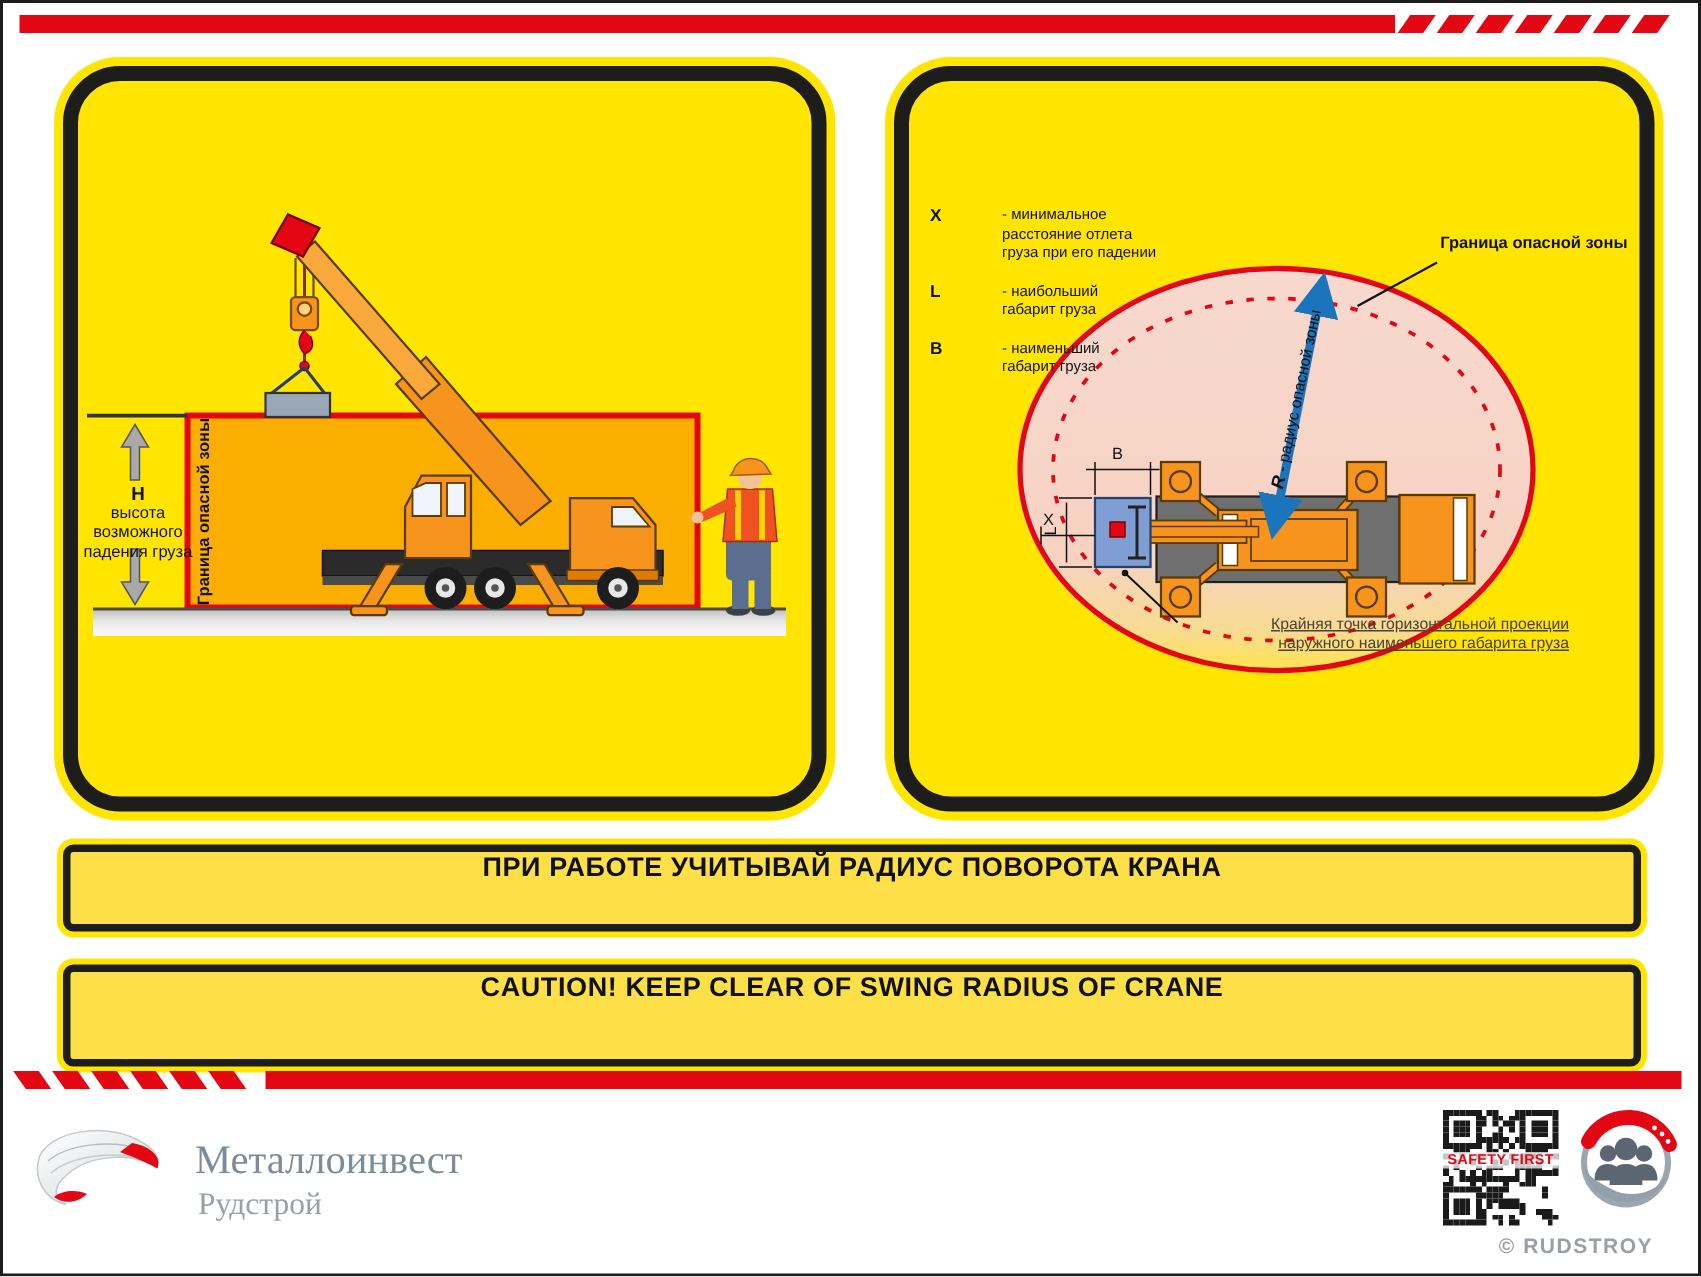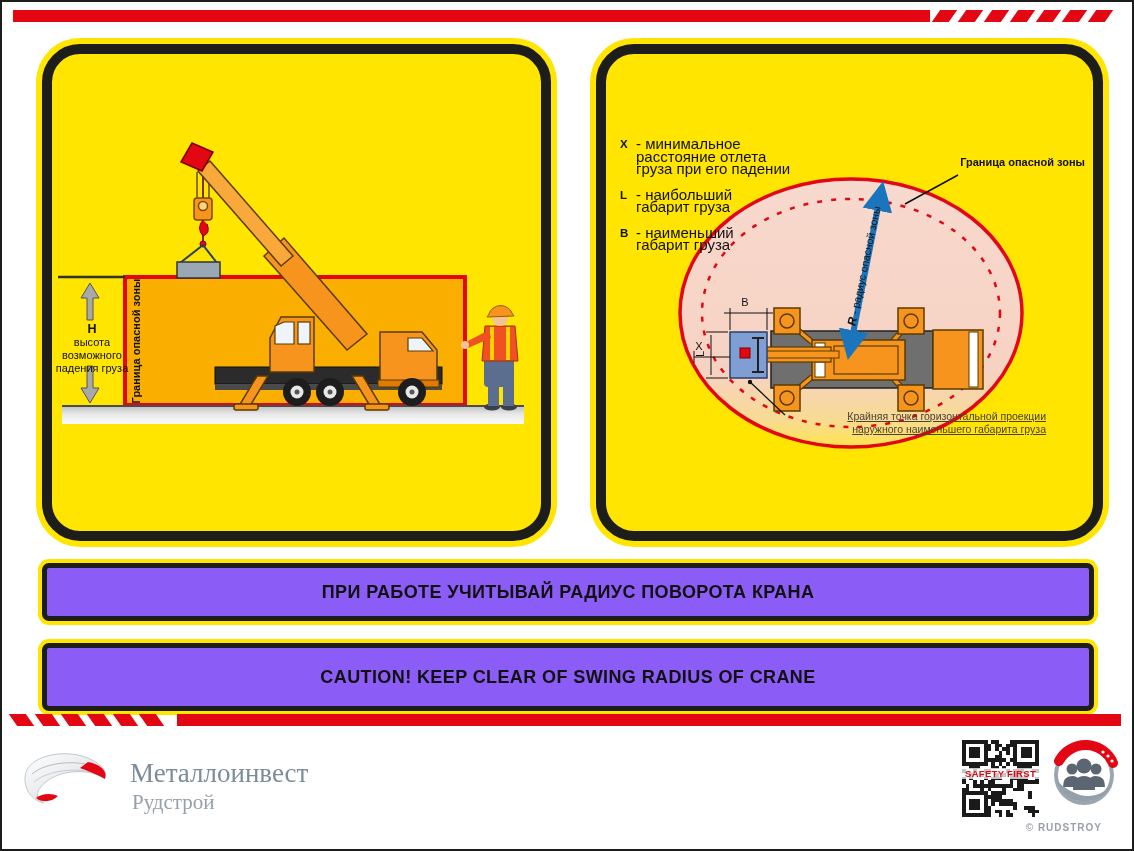--- a/index.html
+++ b/index.html
@@ -27,47 +27,47 @@
   .h-dim .key{font-size:12.5px;font-weight:bold;}
   .h-dim .cap{font-size:11px;line-height:13px;}
 
   .zone-vert{position:absolute;left:84px;top:287px;transform:translate(-50%,-50%) rotate(-90deg);
              white-space:nowrap;font-size:11px;font-weight:bold;color:#111;}
 
   
   .legend{position:absolute;left:14px;top:84px;color:#111;}
   .legend-item{display:grid;grid-template-columns:16px auto;margin-bottom:13px;}
   .legend-item .key{font-weight:bold;font-size:11.5px;}
-  .legend-item .lines{font-size:15px;line-height:12.5px;}
+  .legend-item .lines{font-size:10px;line-height:12.5px;margin-left:32px;}
   .boundary-label{position:absolute;right:8px;top:102px;font-size:11px;font-weight:bold;color:#111;}
   .radius-label{position:absolute;left:258px;top:212px;transform:translate(-50%,-50%) rotate(-78deg);
                 white-space:nowrap;font-size:10.5px;color:#111;}
   .radius-label b{font-style:italic;font-size:12px;}
   .extreme-caption{position:absolute;left:90px;width:350px;top:356px;text-align:right;
                    font-size:10.5px;line-height:13px;color:#4a4038;text-decoration:underline;}
 
   
-  .banner{position:absolute;left:42px;width:1052px;box-sizing:border-box;background:#8b5cf6;
+  .banner{position:absolute;left:42px;width:1052px;box-sizing:border-box;background:#fde047;
           border:5px solid #1d1d1b;border-radius:7px;box-shadow:0 0 0 4px #FFE500;
-          display:flex;align-items:center;justify-content:center;
+          display:flex;align-items:flex-start;justify-content:center;
           font-size:18px;font-weight:bold;color:#111;letter-spacing:.4px;}
 
   
   .brand-block{position:absolute;left:130px;top:758px;color:#7C8C9A;}
   .brand{font-family:"Liberation Serif", serif;font-size:27px;}
   .division{font-family:"Liberation Serif", serif;font-size:21px;color:#95A0A8;margin-top:1px;margin-left:2px;}
   .logo-swoosh{position:absolute;left:18px;top:748px;}
   .qr{position:absolute;left:962px;top:740px;width:77px;height:77px;background:#fff;
       display:grid;grid-template-columns:repeat(21,1fr);grid-template-rows:repeat(21,1fr);}
   .qr i{background:#1a1a1a;}
   .qr-label{position:absolute;left:962px;top:768px;width:77px;text-align:center;
             font-size:9.5px;font-weight:bold;color:#E30613;background:rgba(255,255,255,.75);
             letter-spacing:.3px;z-index:5;}
   .emblem{position:absolute;left:1046px;top:735px;}
-  .copyright{position:absolute;top:822px;right:32px;font-size:10px;font-weight:bold;
+  .copyright{position:absolute;top:822px;right:32px;font-size:14px;font-weight:bold;
              color:#9aa0a6;letter-spacing:1px;}
 </style>
 </head>
 <body>
 
 <div class="poster">
   <div class="frame"></div>
 
   <div class="bar" style="left:13px;top:10px;width:917px;"></div>
   <div class="stripes lean-right" style="left:936px;top:10px;">

